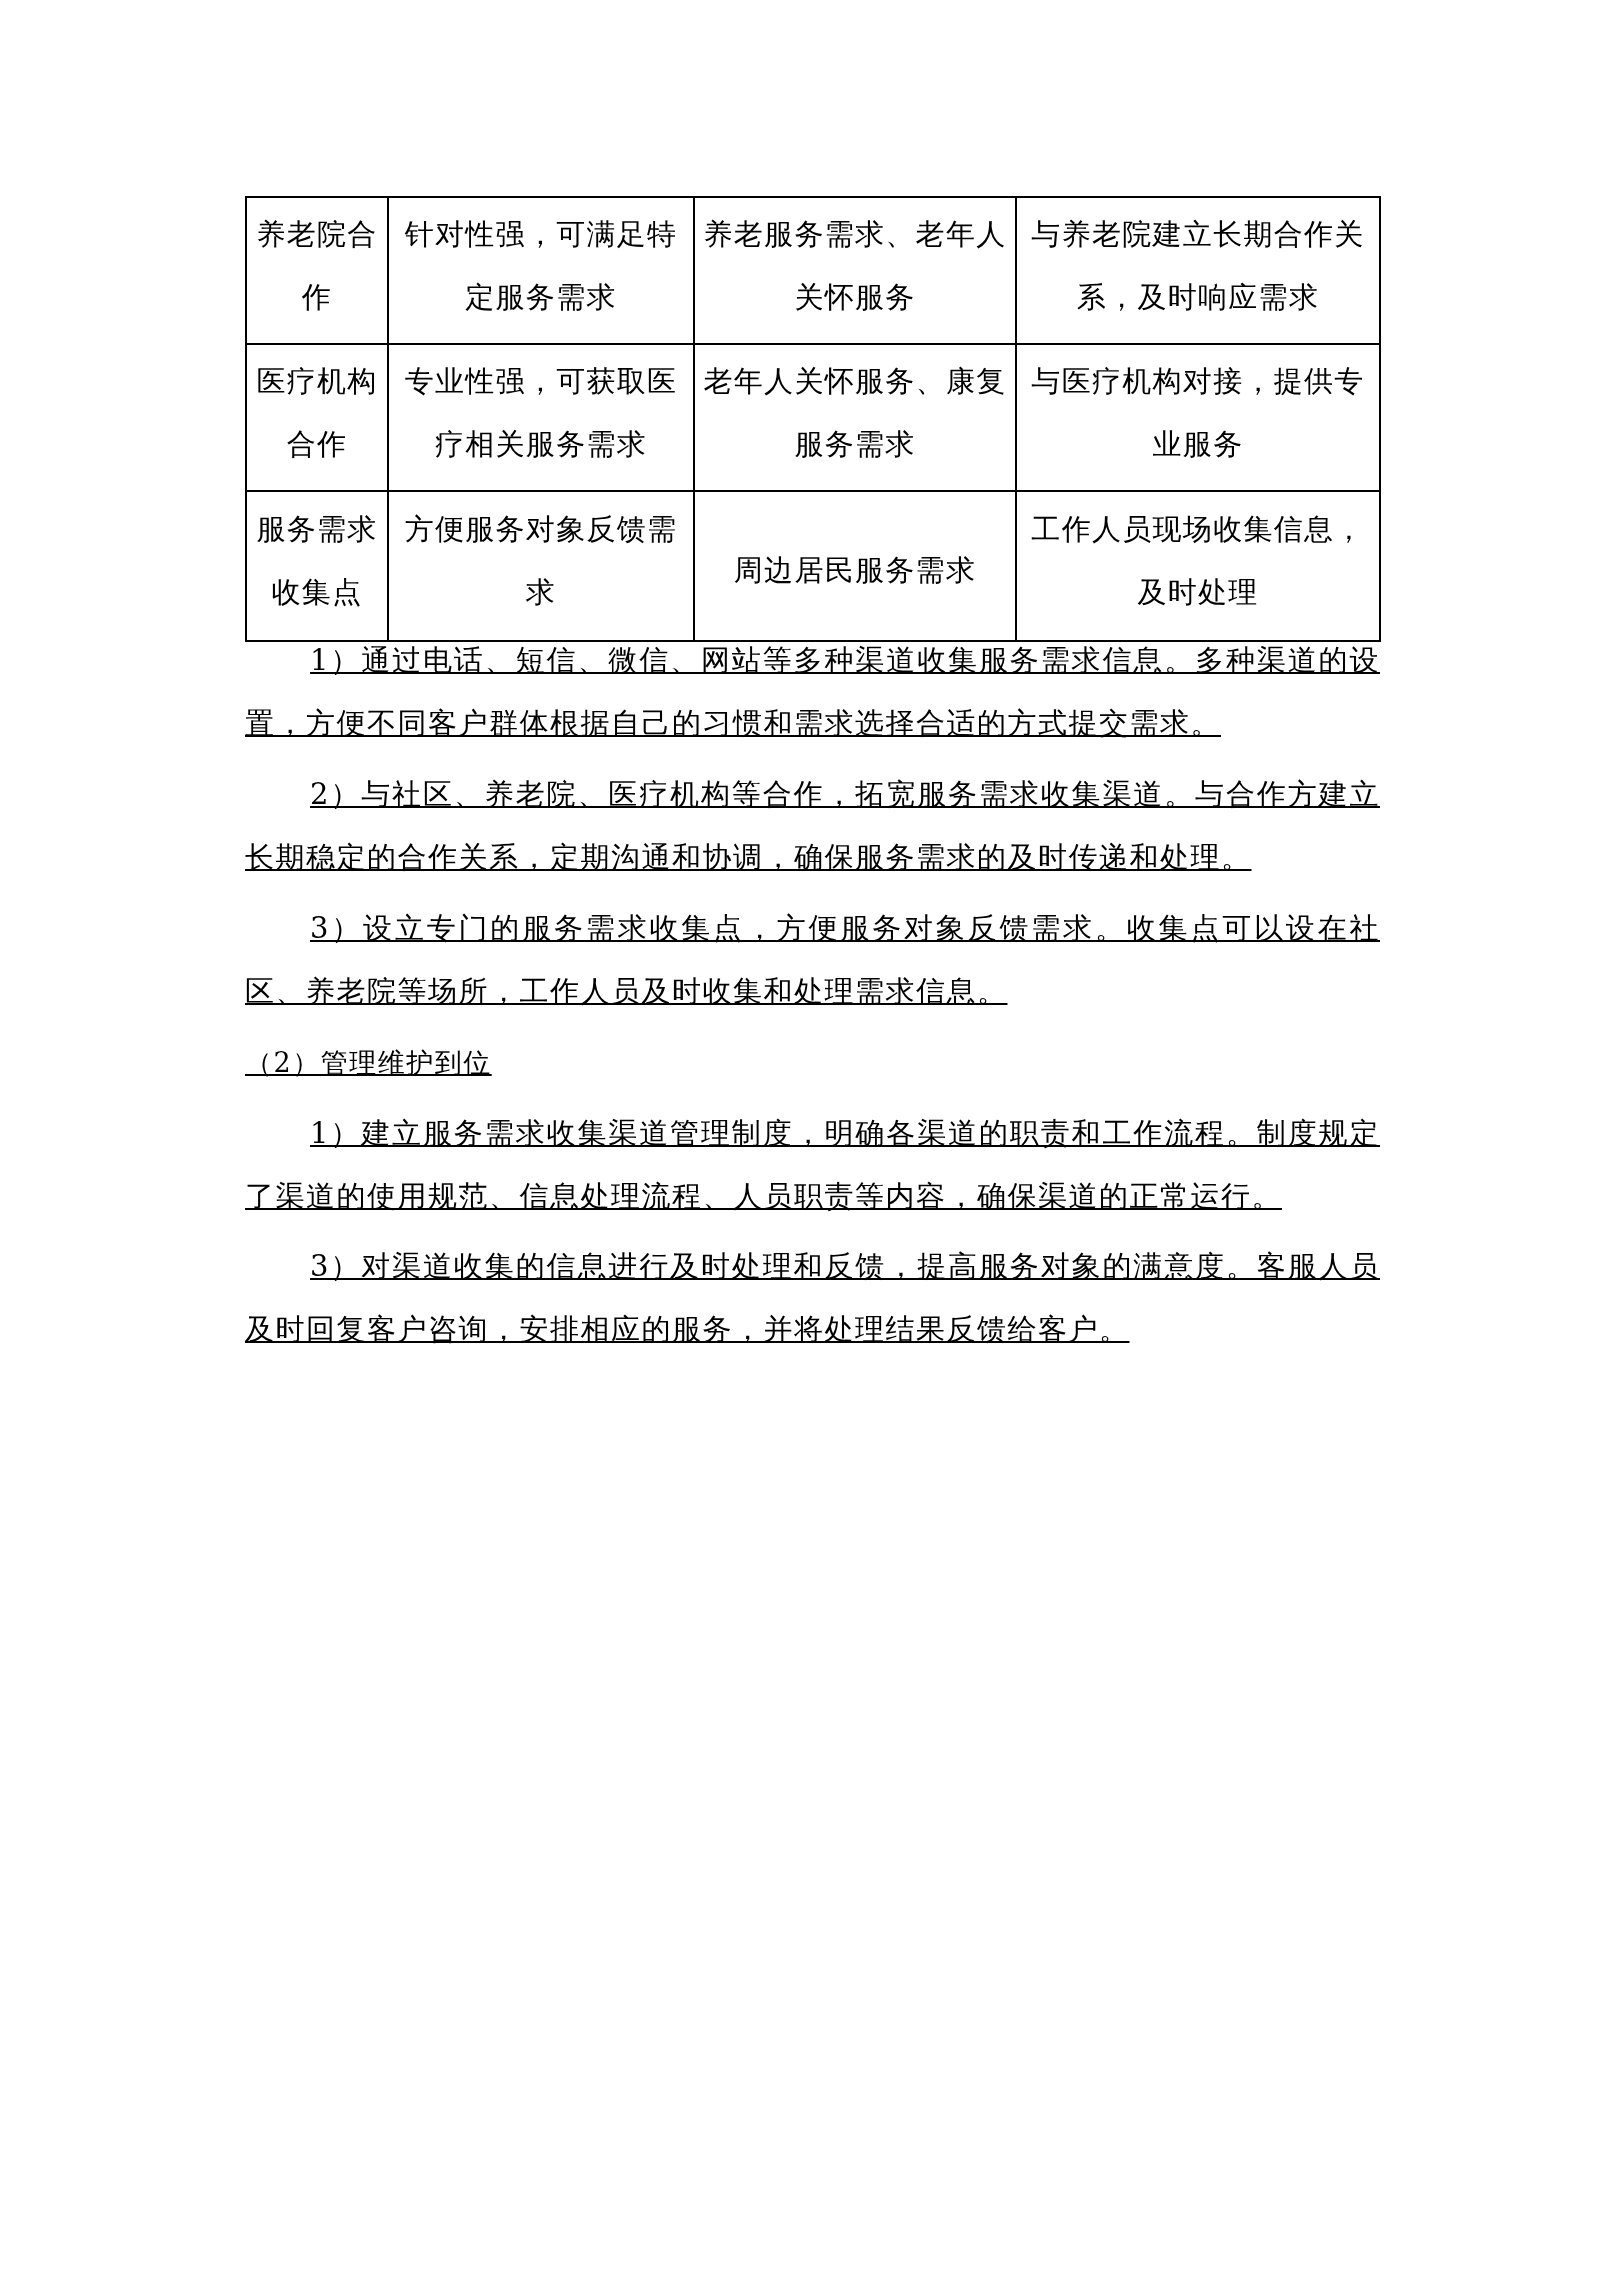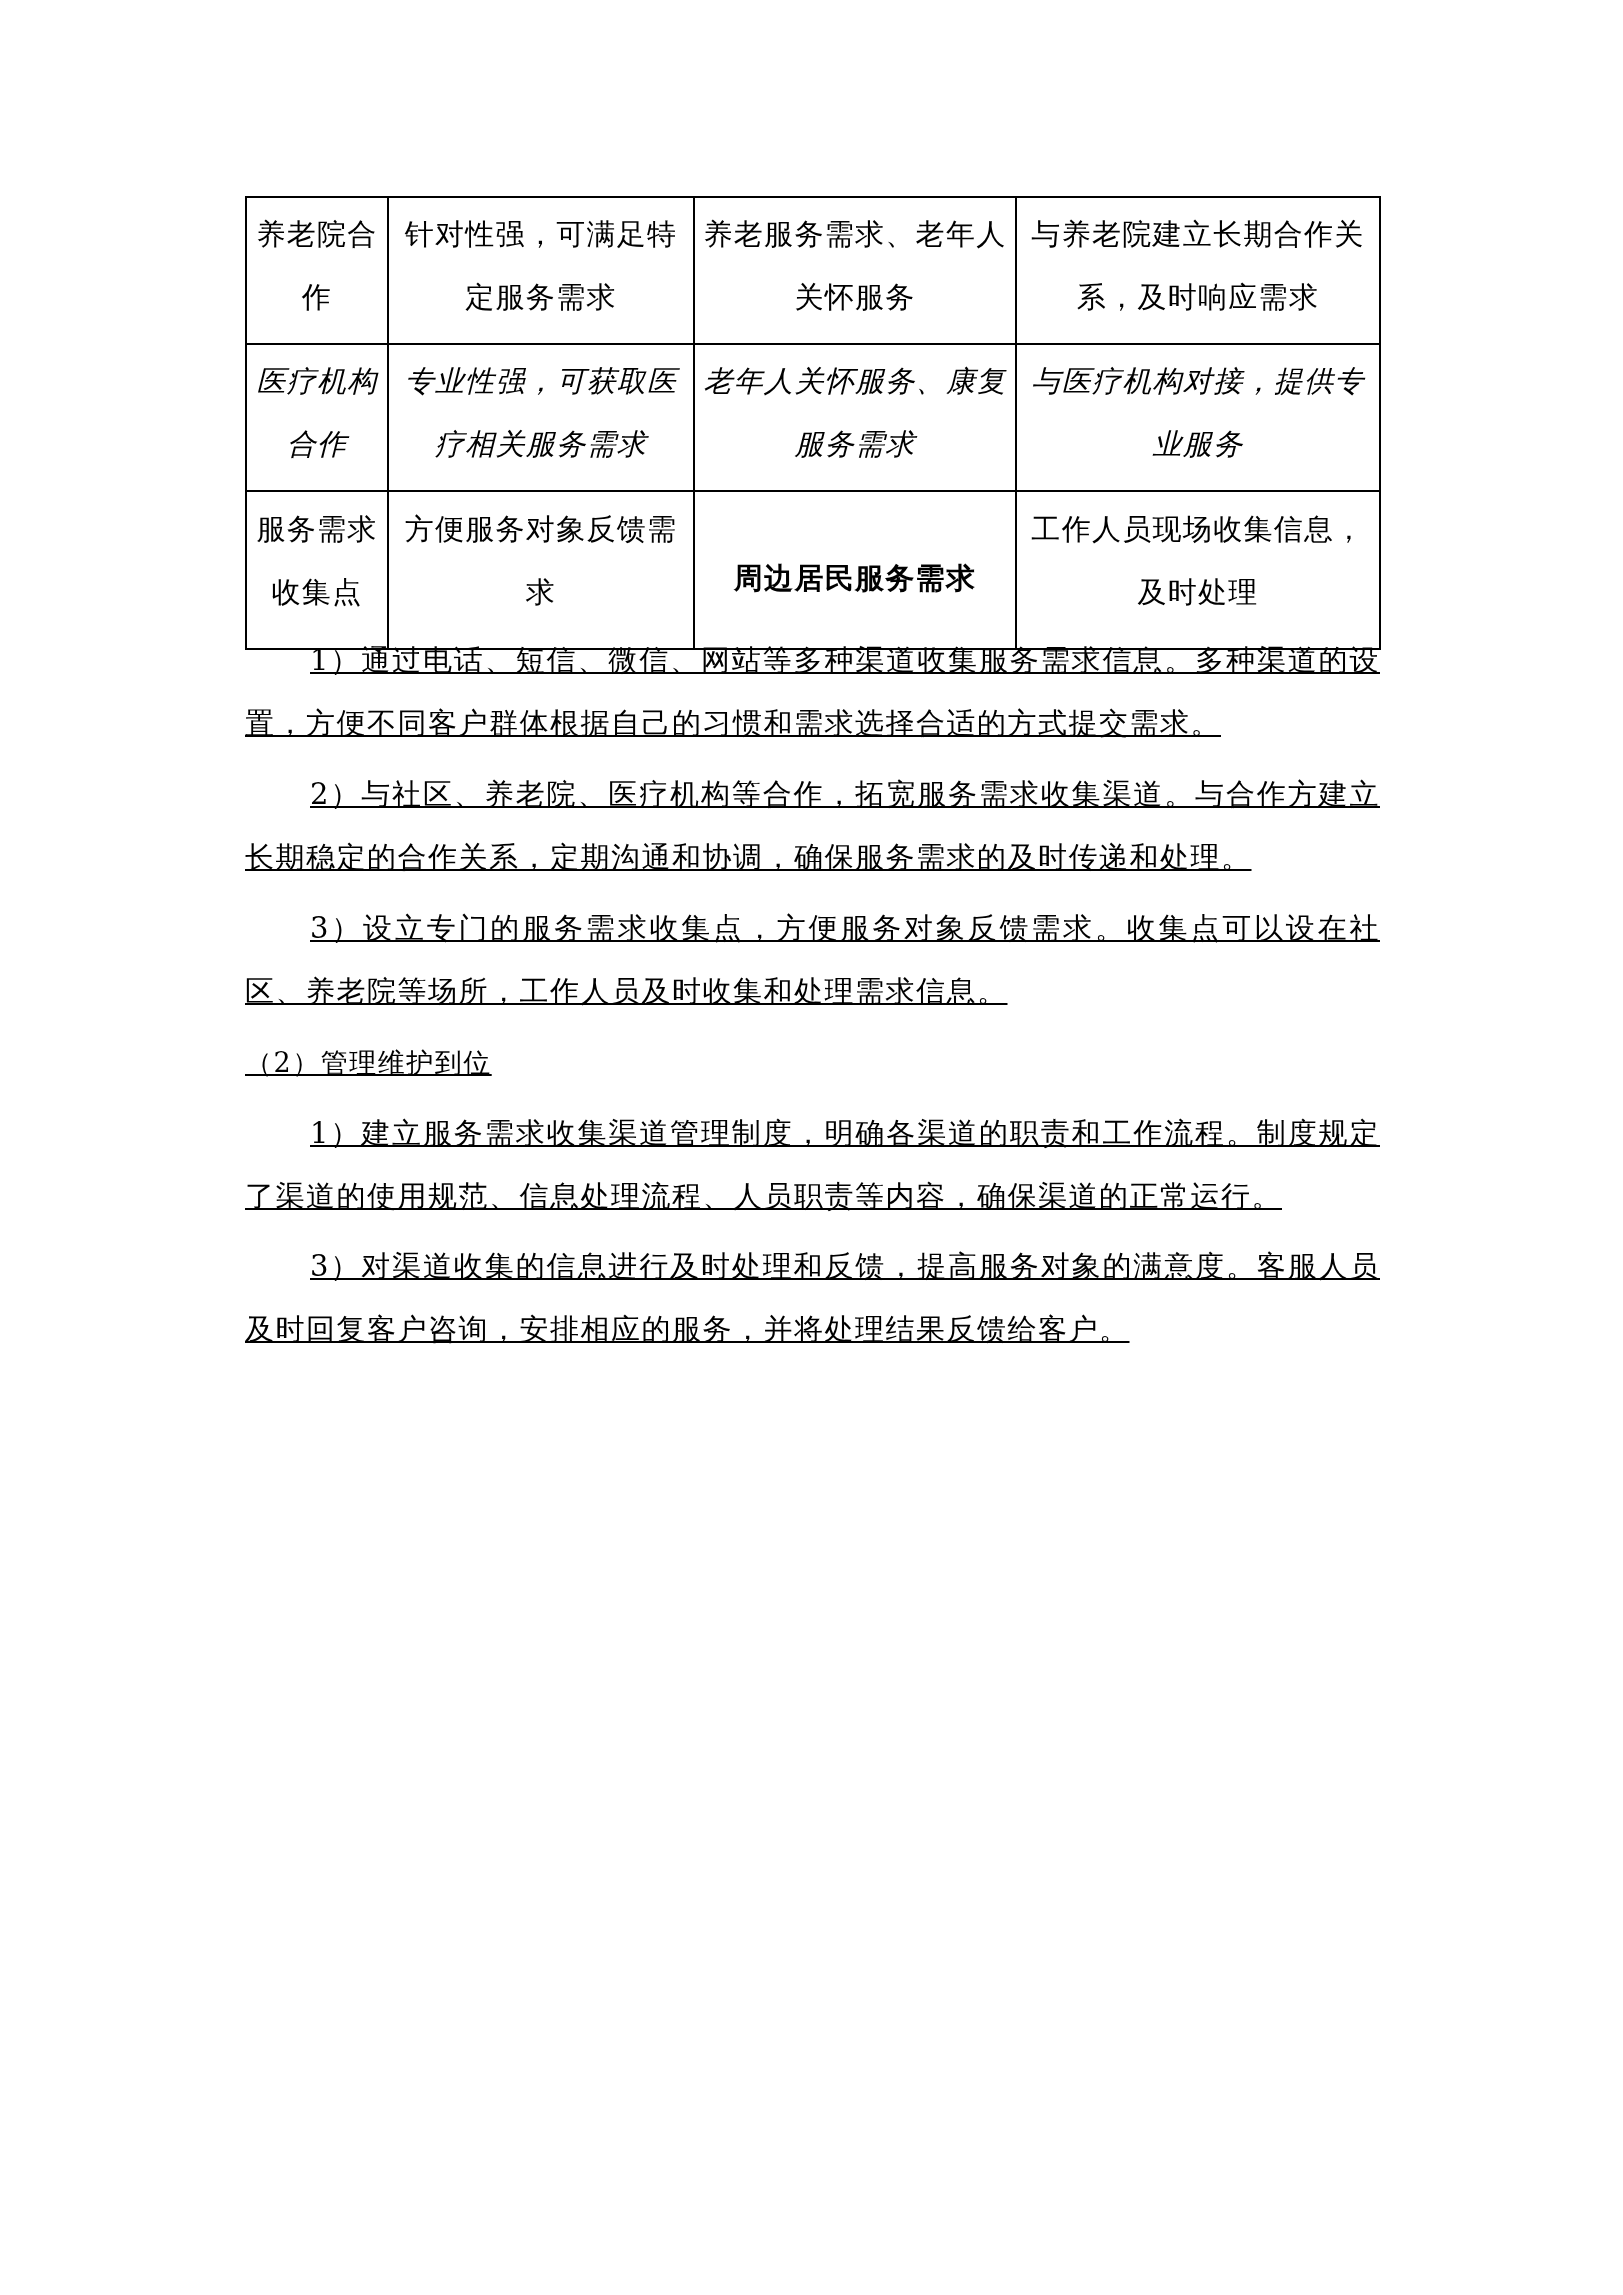--- a/index.html
+++ b/index.html
@@ -4,23 +4,23 @@
 <style>
   html, body { margin: 0; padding: 0; background: #ffffff; }
   body { width: 1623px; height: 2295px; position: relative; overflow: hidden;
          font-family: "DejaVu Serif", "Liberation Serif", serif; color: #000; }
   .page { position: absolute; left: 0; top: 0; width: 1623px; height: 2295px; }
   table.grid { position: absolute; left: 245px; top: 196px; width: 1135px;
                border-collapse: collapse; table-layout: fixed; }
   table.grid td { border: 2px solid #000; text-align: center; vertical-align: top;
                   font-size: 29px; line-height: 63px; padding: 5.2px 2.6px 0 2.6px;
                   letter-spacing: 1.3px; word-break: break-all; }
-  table.grid td.mid { vertical-align: middle; padding-top: 16px; font-weight: bold; }
+  table.grid td.mid { vertical-align: middle; padding-top: 8px; }
   col.c1 { width: 142px; } col.c2 { width: 306px; } col.c3 { width: 322px; } col.c4 { width: 364px; }
-  tr.r1 td { height: 140px; border-radius: 6px; } tr.r2 td { height: 140px; font-style: italic; } tr.r3 td { height: 140px; text-align: center; }
+  tr.r1 td { height: 140px; border-radius: 6px; } tr.r2 td { height: 140px; } tr.r3 td { height: 140px; text-align: center; }
   .body { position: absolute; left: 245px; top: 629px; width: 1135px; text-decoration: underline; }
   .para { font-size: 29px; line-height: 63px; margin: 0 0 7.9px 0; text-indent: 65px;
           text-align: justify; letter-spacing: 1.5px; }
   .heading { font-size: 27px; line-height: 63px; margin: 0 0 7.9px 0; text-indent: 0; letter-spacing: 1.5px; }
 </style>
 </head>
 <body>
 
 <div class="page">
 

